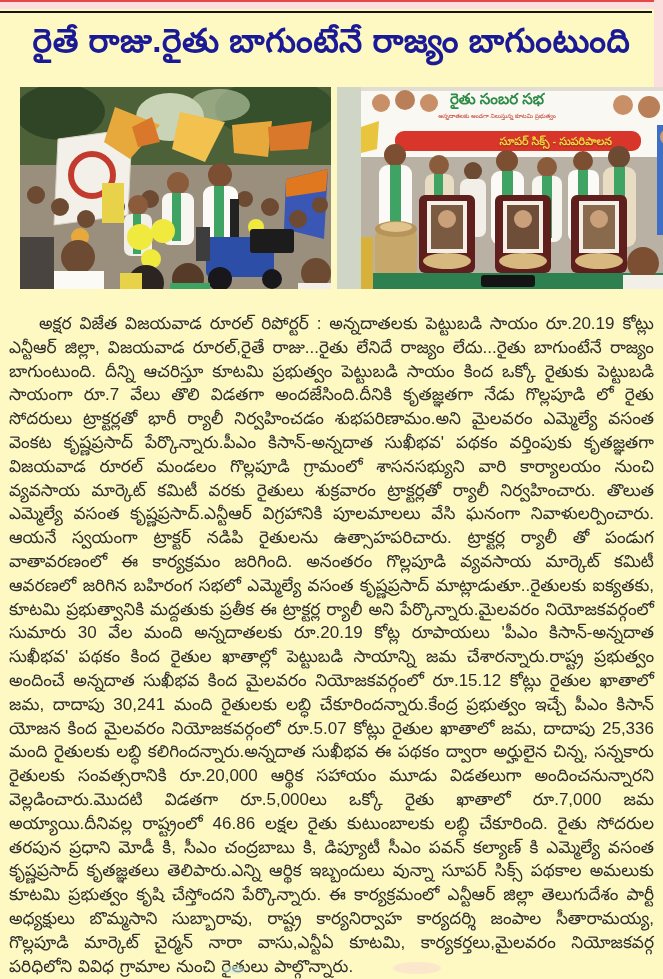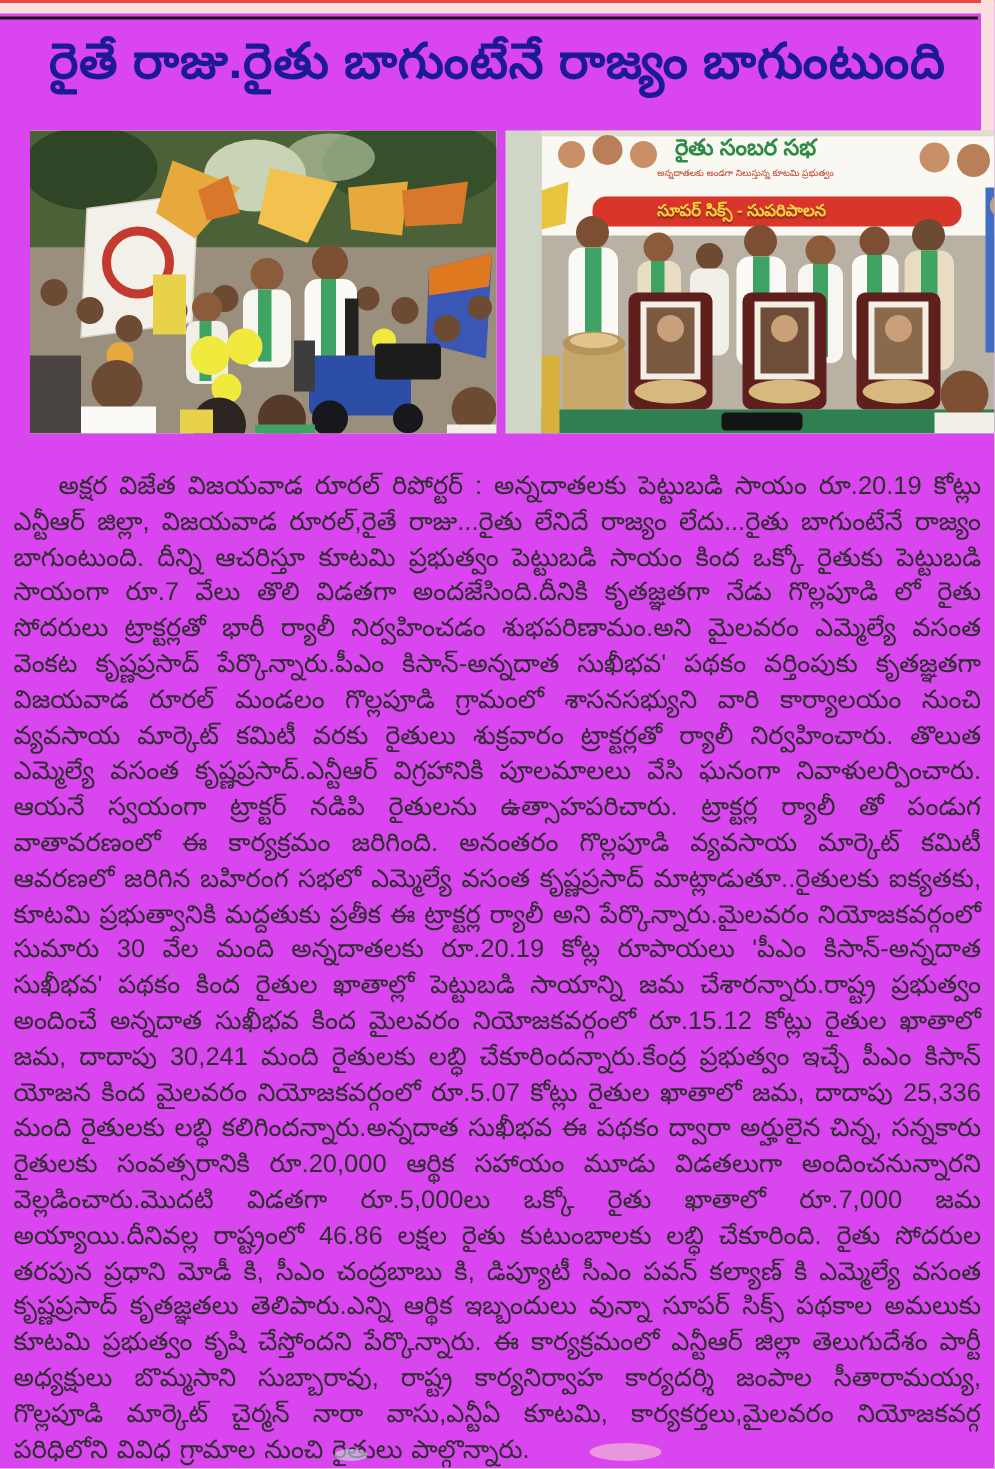--- a/index.html
+++ b/index.html
@@ -1,17 +1,17 @@
 <!DOCTYPE html>
 <html lang="te"><head>
 <meta charset="utf-8">
 <style>
   html,body{margin:0;padding:0;background:#ffffff;}
   .page{
-    position:relative;width:663px;height:979px;background:#d946ef;overflow:hidden;
+    position:relative;width:663px;height:979px;background:#fef9c3;overflow:hidden;
     font-family:"Liberation Sans",sans-serif;
   }
   .top-red-line{position:absolute;top:0;left:0;width:663px;height:2px;background:#e64848;}
   .top-pink{position:absolute;top:2px;left:0;width:663px;height:7px;background:#fbdede;}
   .right-pink{position:absolute;top:0;right:0;width:9px;height:276px;
     background:linear-gradient(#fbdede 88%,rgba(251,222,222,0));}
   .head-rule{position:absolute;top:11px;left:0;width:652px;height:2px;background:#161616;}
   .headline{
     position:absolute;top:20px;left:0;width:100%;margin:0;text-align:center;
     font-size:33px;font-weight:bold;color:#1a1a96;letter-spacing:.5px;line-height:1.3;
@@ -24,21 +24,21 @@
   .banner-title{
     position:absolute;top:4px;left:60px;width:200px;text-align:center;
     color:#2e8b47;font-weight:bold;font-size:15px;line-height:1.1;
     text-shadow:0 0 1px #ffffff;
   }
   .banner-subtitle{
     position:absolute;top:26px;left:70px;width:180px;text-align:center;
     color:#c0392b;font-size:6px;line-height:1;
   }
   .banner-strip-text{
-    position:absolute;top:48px;left:40px;width:235px;text-align:center;
+    position:absolute;top:48px;left:40px;width:235px;text-align:right;
     color:#f5d53c;font-weight:bold;font-size:11px;line-height:1.2;
     text-shadow:0 1px 1px rgba(0,0,0,.35);
   }
   .article{
     position:absolute;top:312px;left:9px;width:645px;margin:0;
     font-size:17px;line-height:23.8px;color:#2e2e2e;text-align:justify;
     text-indent:30px;word-spacing:1px;
   }
   .smudge-a{position:absolute;left:223px;top:966px;width:22px;height:8px;border-radius:50%;
     background:#cdeee4;opacity:.55;}

